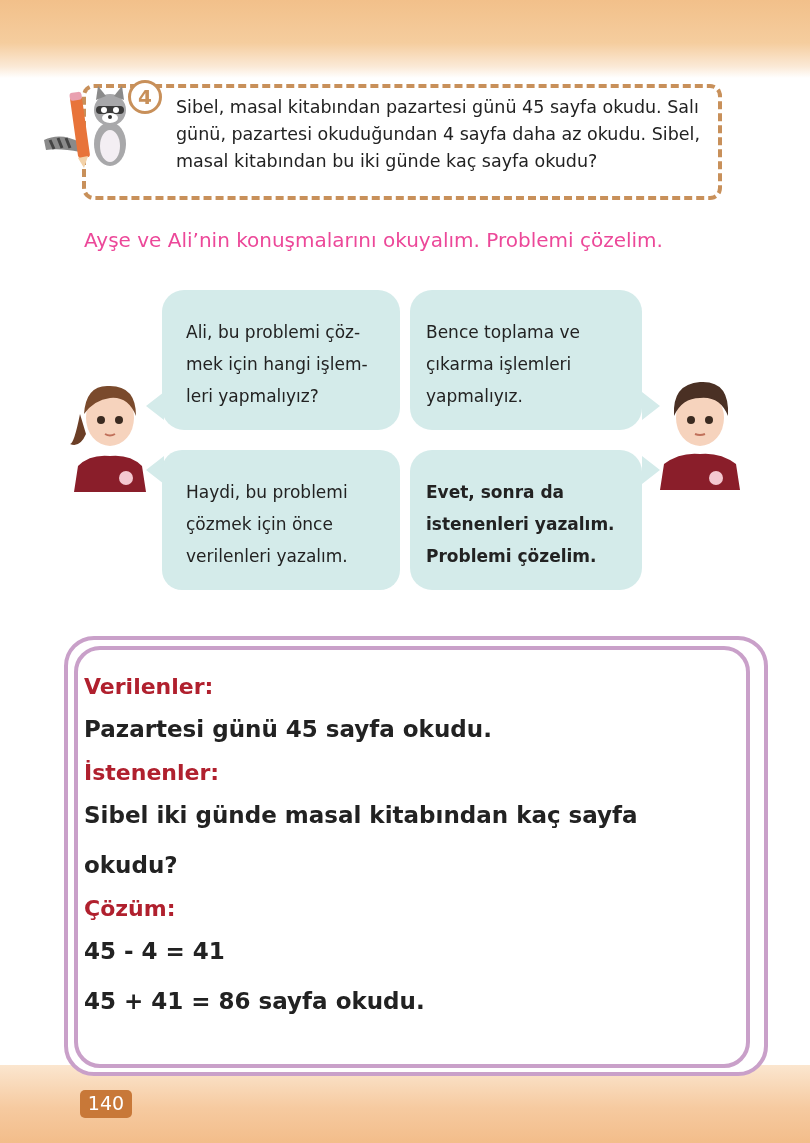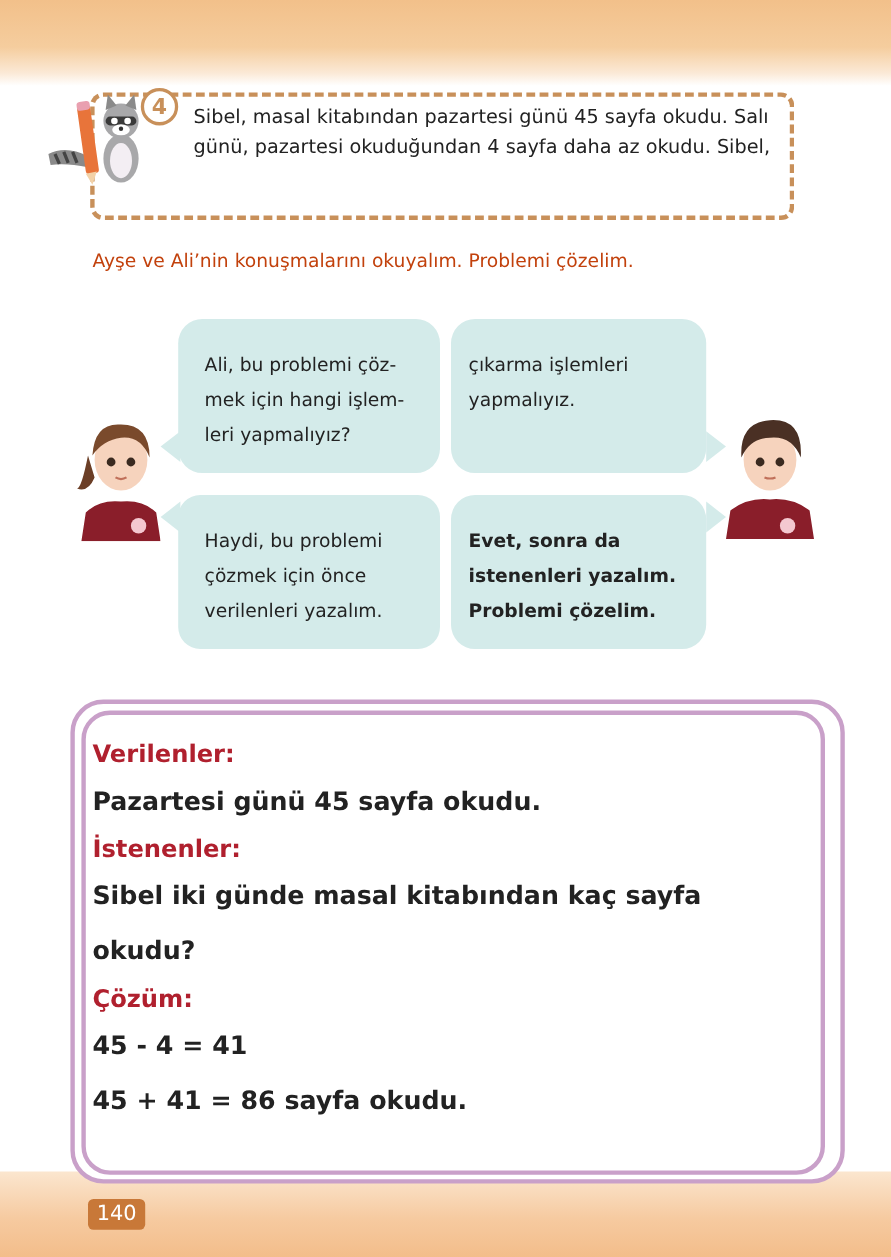--- a/index.html
+++ b/index.html
@@ -3,21 +3,21 @@
 <meta charset="utf-8">
 <style>
   html,body{margin:0;padding:0;}
   body{width:810px;height:1143px;position:relative;overflow:hidden;background:#ffffff;font-family:"DejaVu Sans",sans-serif;color:#222;}
   .top-band{position:absolute;left:0;top:0;width:810px;height:78px;background:linear-gradient(180deg,#f2c08a 0%,#f5cd9e 55%,#fbe9d6 85%,#ffffff 100%);}
   .bottom-band{position:absolute;left:0;top:1065px;width:810px;height:78px;background:linear-gradient(180deg,#fbe6cf 0%,#f6caa0 55%,#f3bd8a 100%);}
   .problem-box{position:absolute;left:82px;top:84px;width:640px;height:116px;border:4px dashed #c8905a;border-radius:12px;box-sizing:border-box;}
   .problem-text{position:absolute;left:176px;top:94px;width:540px;font-size:17.5px;line-height:27px;color:#222;}
   .badge{position:absolute;left:128px;top:80px;width:34px;height:34px;border-radius:50%;border:3px solid #c8905a;background:#fff;box-sizing:border-box;display:flex;align-items:center;justify-content:center;font-weight:bold;color:#c8905a;font-size:20px;}
   .raccoon{position:absolute;left:40px;top:82px;width:96px;height:92px;}
-  .instruction{position:absolute;left:84px;top:228px;font-size:17px;color:#c2410c;}
+  .instruction{position:absolute;left:84px;top:228px;font-size:20px;color:#ec4899;}
   .bubble{position:absolute;background:#d4ebea;border-radius:22px;box-sizing:border-box;padding:26px 0 0 24px;font-size:17px;line-height:32px;color:#222;}
   .b1{left:162px;top:290px;width:238px;height:140px;}
   .b2{left:410px;top:290px;width:232px;height:140px;padding-left:16px;}
   .b3{left:162px;top:450px;width:238px;height:140px;border-radius:20px;}
   .b4{left:410px;top:450px;width:232px;height:140px;padding-left:16px;font-weight:bold;}
   .tail-left{position:absolute;width:0;height:0;border-top:14px solid transparent;border-bottom:14px solid transparent;border-right:18px solid #d4ebea;}
   .tail-right{position:absolute;width:0;height:0;border-top:14px solid transparent;border-bottom:14px solid transparent;border-left:18px solid #d4ebea;}
   .avatar{position:absolute;width:76px;height:118px;}
   .sol-outer{position:absolute;left:64px;top:636px;width:704px;height:440px;border:4px solid #c9a0c9;border-radius:30px;box-sizing:border-box;background:#fff;}
   .sol-inner{position:absolute;left:74px;top:646px;width:676px;height:422px;border:4px solid #c9a0c9;border-radius:26px;box-sizing:border-box;background:#fff;}
@@ -47,20 +47,21 @@
   <rect x="56" y="24" width="28" height="8" rx="4" fill="#3a3a3a"></rect>
   <circle cx="64" cy="28" r="3" fill="#fff"></circle>
     <circle cx="76" cy="28" r="3" fill="#fff"></circle>
   <ellipse cx="70" cy="36" rx="8" ry="5" fill="#fff"></ellipse>
   <circle cx="70" cy="35" r="2" fill="#333"></circle>
 </svg>
 <div class="badge">4</div>
 <div class="problem-text">
   <div>Sibel, masal kitabından pazartesi günü 45 sayfa okudu. Salı</div>
   <div>günü, pazartesi okuduğundan 4 sayfa daha az okudu. Sibel,</div>
+  <div>masal kitabından bu iki günde kaç sayfa okudu?</div>
 </div>
 
 <div class="instruction">Ayşe ve Ali’nin konuşmalarını okuyalım. Problemi çözelim.</div>
 
 <svg class="avatar" style="left:70px;top:374px;" viewBox="0 0 76 118">
   <path d="M10 40 Q4 70 0 70 Q10 74 16 60 Z" fill="#6b3e26"></path>
   <ellipse cx="40" cy="44" rx="24" ry="28" fill="#f6d3bd"></ellipse>
   <path d="M14 40 Q16 10 40 12 Q66 12 66 42 Q58 22 40 24 Q24 26 14 40 Z" fill="#7a4a2c"></path>
   <circle cx="31" cy="46" r="4" fill="#3a2a20"></circle>
     <circle cx="49" cy="46" r="4" fill="#3a2a20"></circle>
@@ -82,20 +83,21 @@
 <div class="tail-left" style="left:146px;top:456px;"></div>
 <div class="tail-right" style="left:642px;top:392px;"></div>
 <div class="tail-right" style="left:642px;top:456px;"></div>
 
 <div class="bubble b1">
   <div>Ali, bu problemi çöz-</div>
   <div>mek için hangi işlem-</div>
   <div>leri yapmalıyız?</div>
 </div>
 <div class="bubble b2">
+  <div>Bence toplama ve</div>
   <div>çıkarma işlemleri</div>
   <div>yapmalıyız.</div>
 </div>
 <div class="bubble b3">
   <div>Haydi, bu problemi</div>
   <div>çözmek için önce</div>
   <div>verilenleri yazalım.</div>
 </div>
 <div class="bubble b4">
   <div>Evet, sonra da</div>

